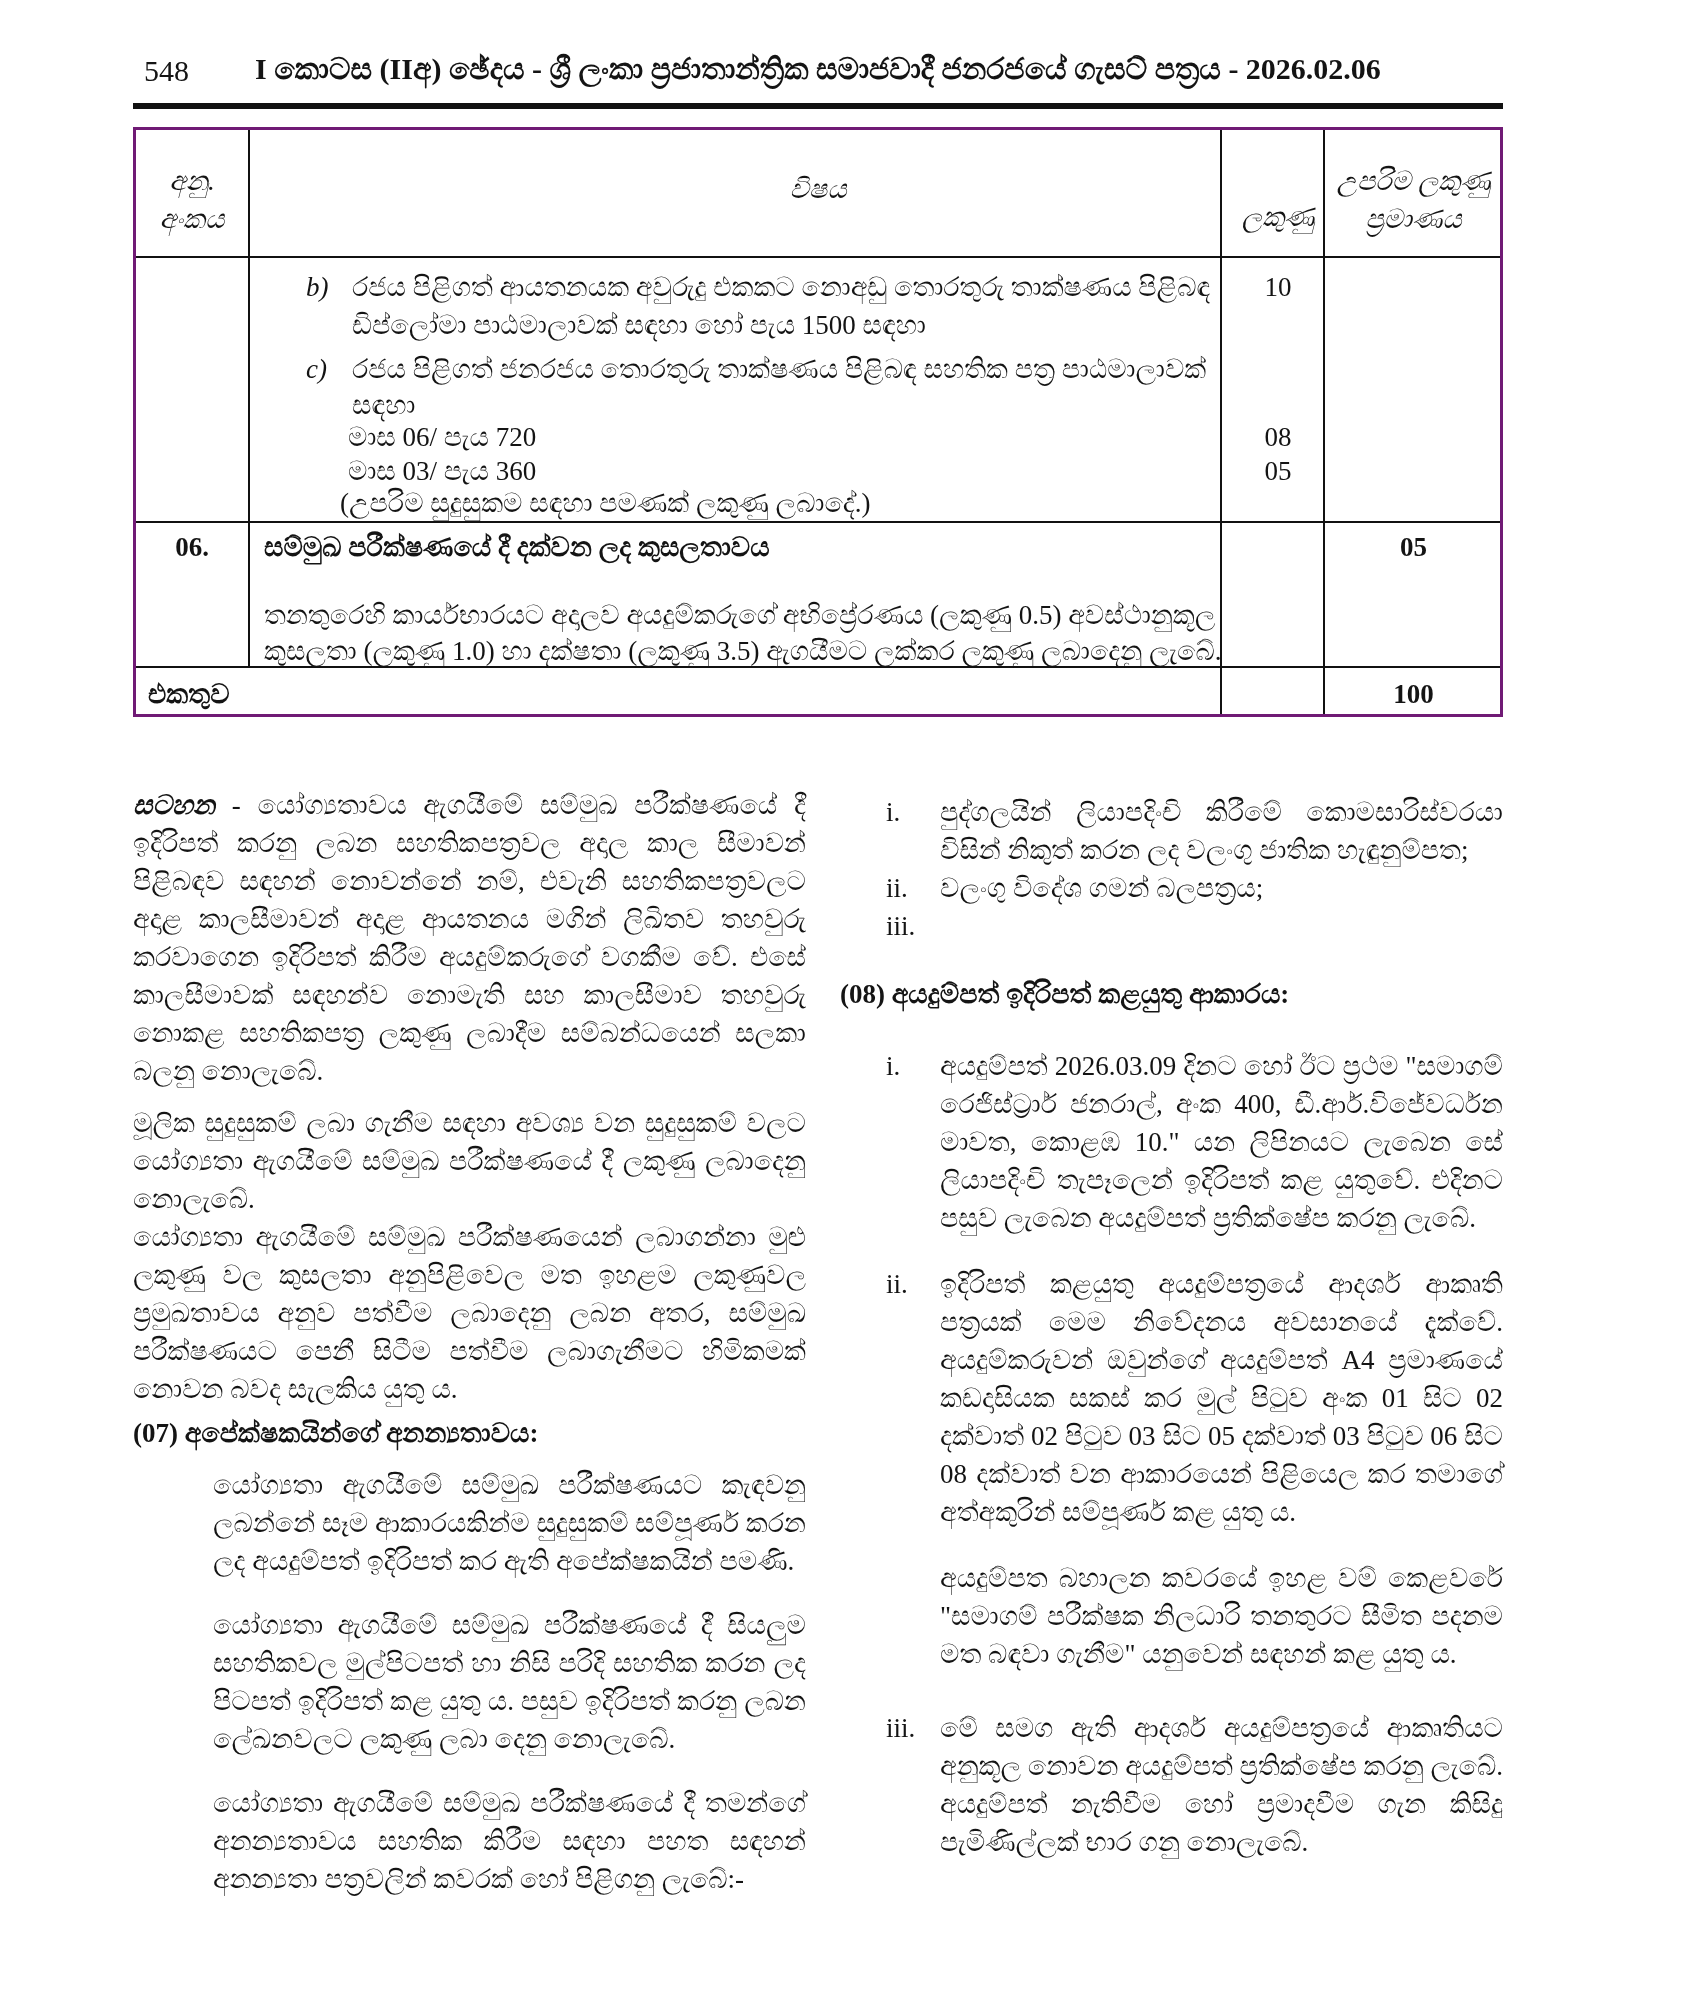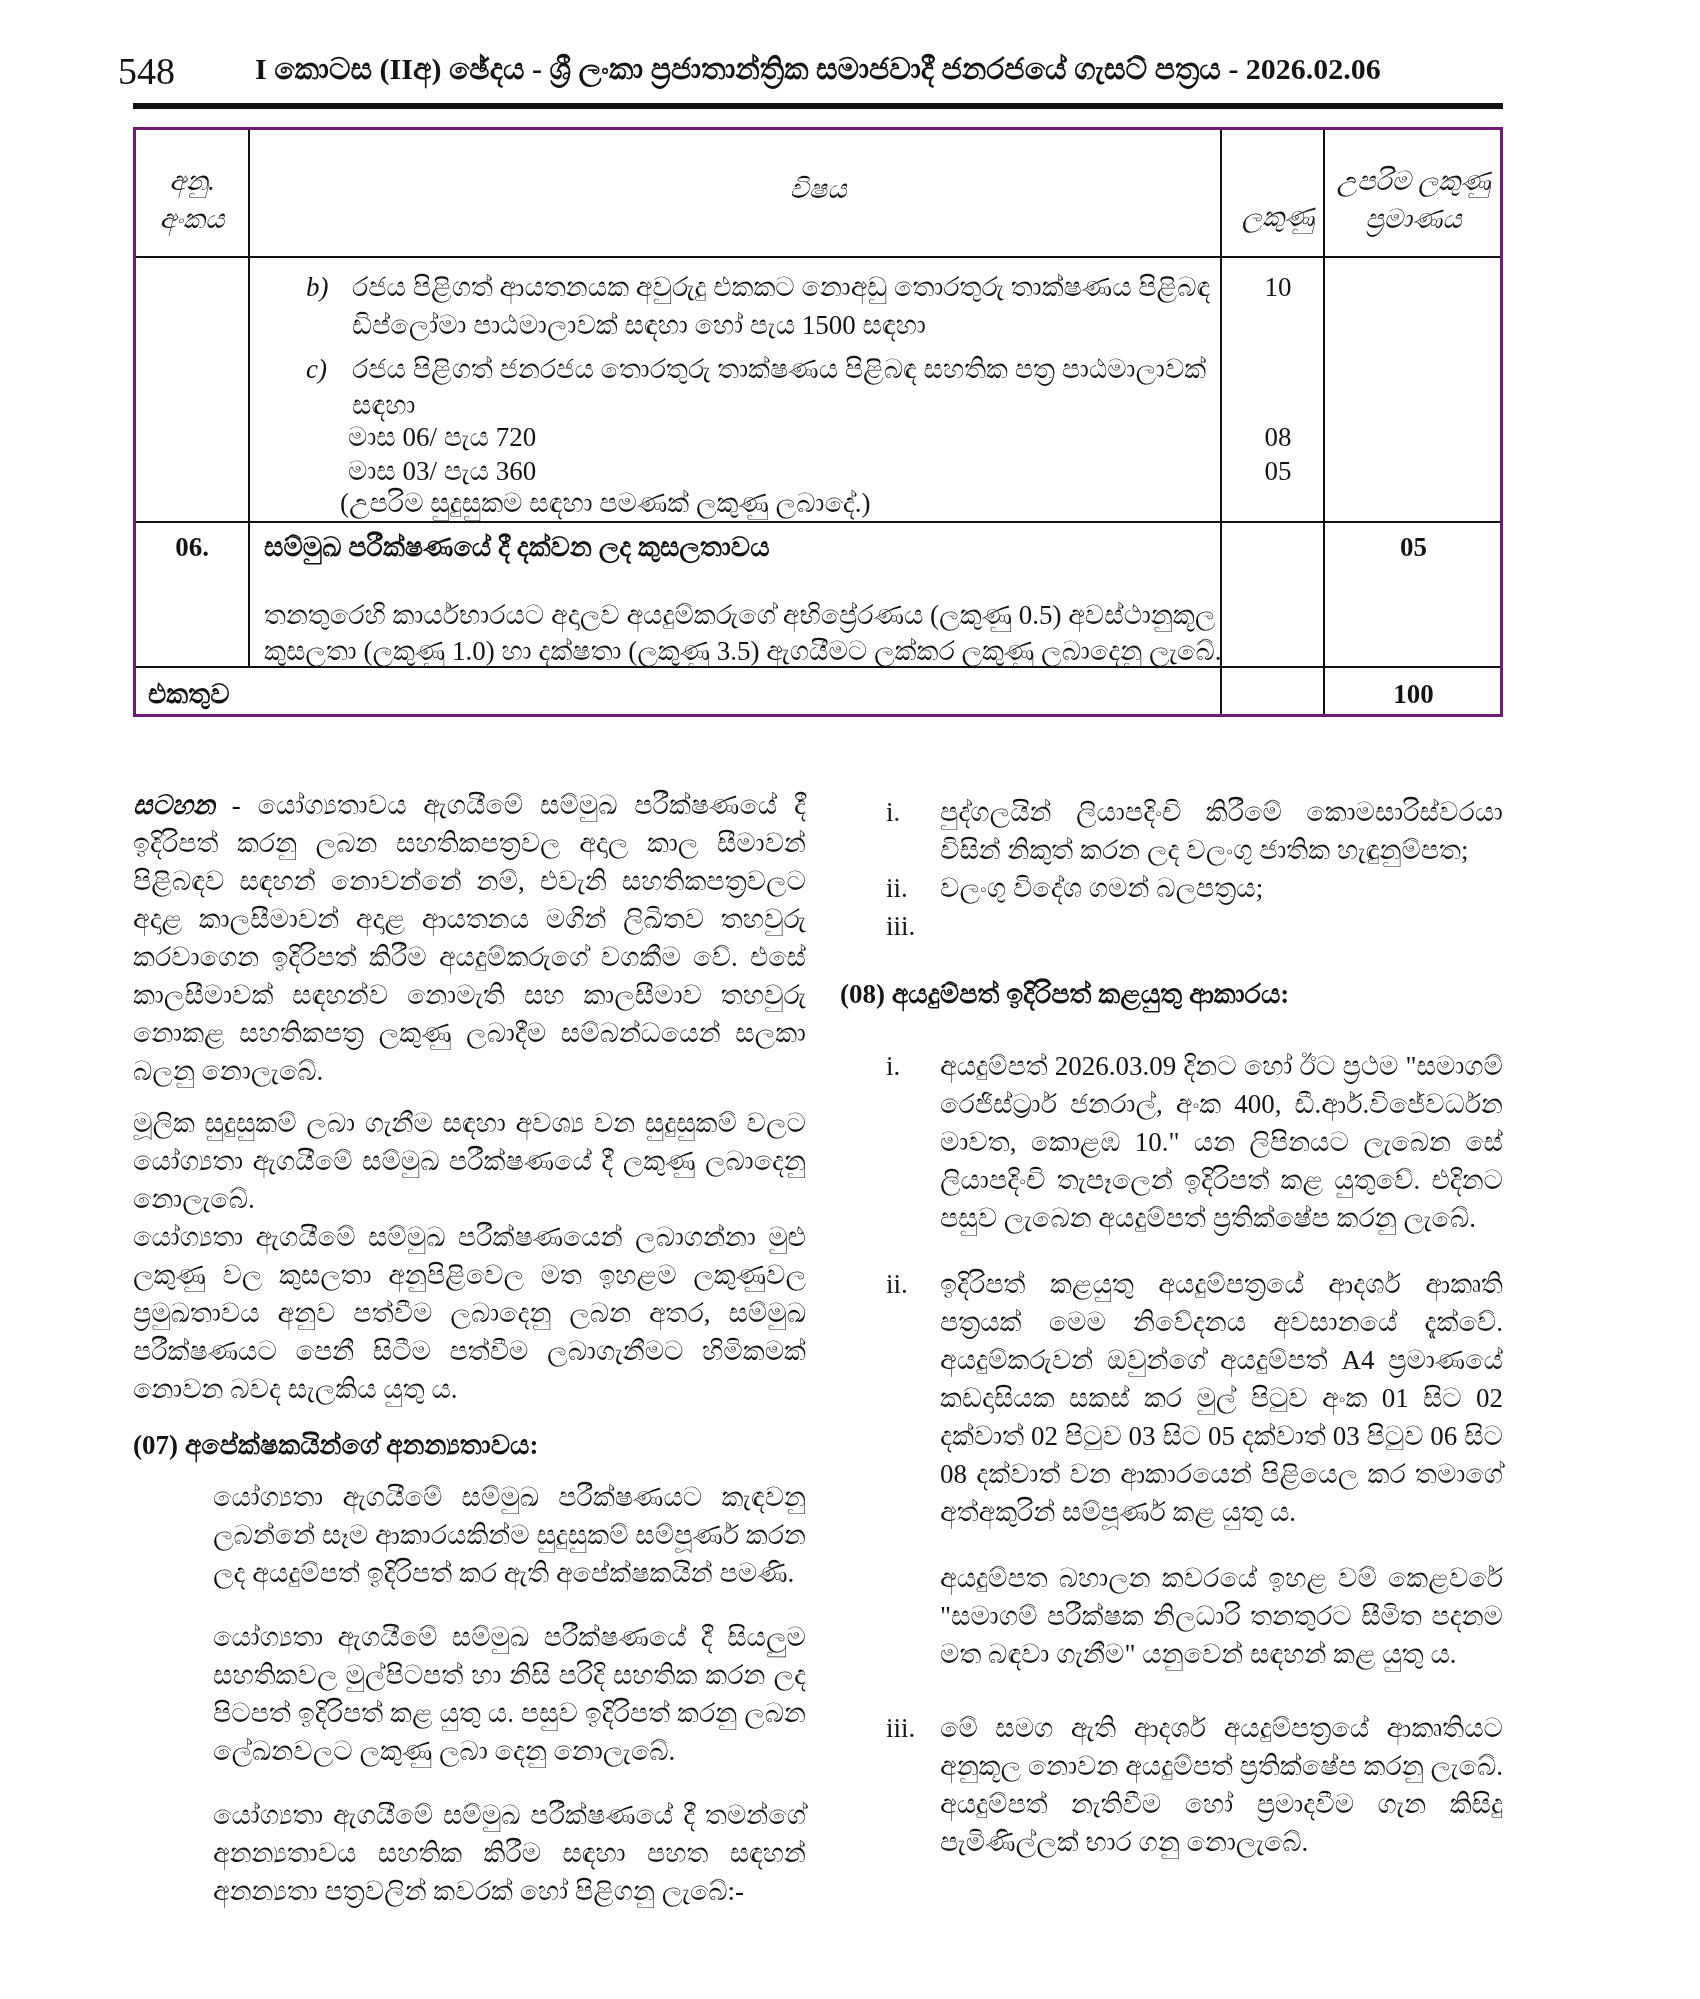--- a/index.html
+++ b/index.html
@@ -14,21 +14,21 @@
     overflow:hidden;
   }
   .abs{position:absolute;}
   .justify{text-align:justify;}
   .center{text-align:center;}
   .bold{font-weight:bold;}
   .italic{font-style:italic;}
   .bi{font-weight:bold;font-style:italic;}
 
   
-  .page-number{left:118px;top:52px;font-size:38px;}
+  .page-number{left:144px;top:52px;font-size:30px;}
   .header-title{left:133px;top:50px;width:1370px;text-align:center;font-size:30px;font-weight:bold;}
   .header-rule{left:133px;top:103px;width:1370px;height:6px;background:#111111;}
 
   
   .score-table{left:133px;top:127px;width:1370px;height:590px;border:3px solid #701a75;box-sizing:border-box;}
   .vline{position:absolute;top:0;width:2px;background:#111111;}
   .v1{left:112px;height:536px;}
   .v2{left:1084px;height:584px;}
   .v3{left:1187px;height:584px;}
   .hline{position:absolute;left:0;width:100%;height:2px;background:#111111;}
@@ -41,21 +41,21 @@
   .col3{left:1084px;width:116px;text-align:center;}
   .col4{left:1187px;width:181px;text-align:center;}
   .tline{position:absolute;white-space:nowrap;}
   .num{font-family:"Liberation Serif","DejaVu Serif",serif;}
 
   
   .left-col{left:133px;top:786px;width:673px;}
   .right-col{left:840px;top:793px;width:663px;}
   .para{margin:0 0 16px 0;}
   .para.tight{margin-bottom:0;}
-  .para.pre-head{margin-bottom:18px;}
+  .para.pre-head{margin-bottom:6px;}
   .section-head{font-weight:bold;margin:0 0 14px 0;}
   .indent-para{margin:0 0 26px 80px;}
   .list-item{display:flex;margin:0;}
   .li-marker{flex:0 0 100px;box-sizing:border-box;padding-left:46px;}
   .li-text{flex:1;}
   .app-item{margin-bottom:22px;}
   .app-item.gap{margin-bottom:28px;}
   .cover-note{margin:0 0 36px 100px;}
   .head08{margin:30px 0 34px 0;}
 </style>

